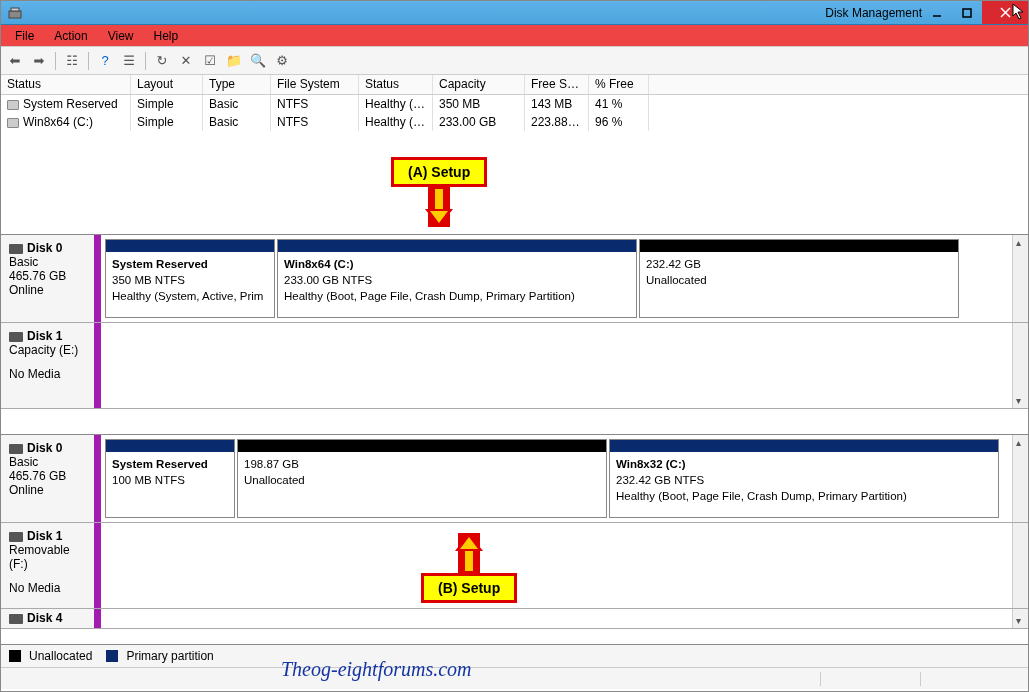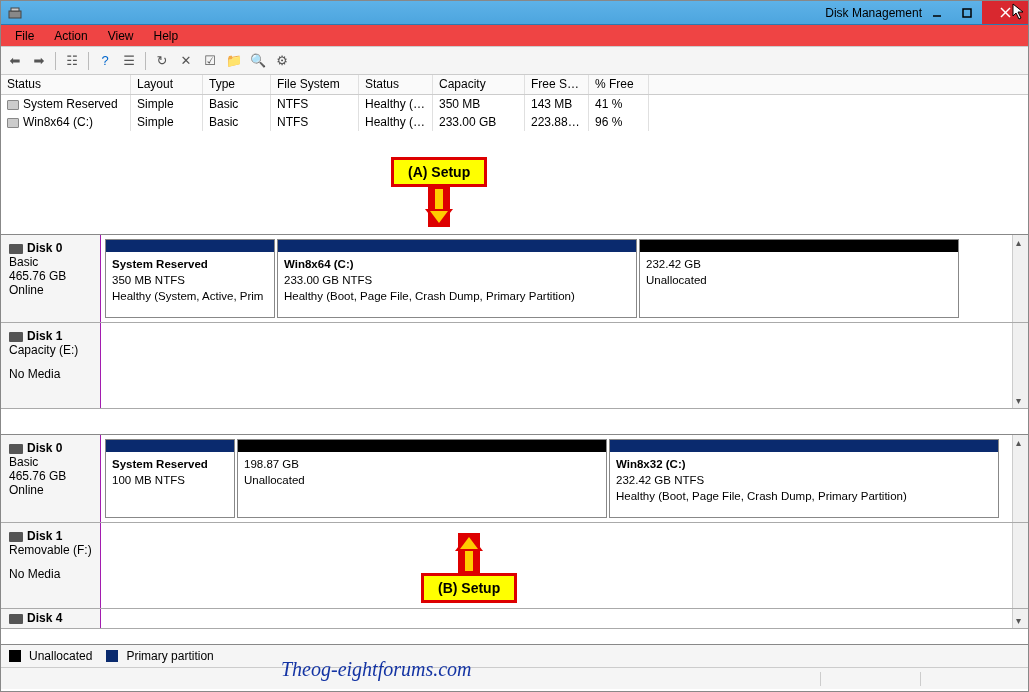--- a/index.html
+++ b/index.html
@@ -18,21 +18,21 @@
 .toolbar .sep { width: 1px; height: 18px; background: #bbb; margin: 0 2px; }
 .volume-table { border-bottom: 1px solid #888; height: 160px; overflow: hidden; position: relative; }
 .vt-header { display: flex; background: #fafafa; border-bottom: 1px solid #ccc; height: 20px; }
 .vt-header .col, .vt-row .col { padding: 2px 6px; border-right: 1px solid #e0e0e0; overflow: hidden; white-space: nowrap; text-overflow: ellipsis; }
 .vt-row { display: flex; height: 18px; align-items: center; }
 .vt-row .vol-icon { display:inline-block; width:12px;height:10px;background:#ccc;border:1px solid #888;border-radius:1px;margin-right:4px;vertical-align:middle;}
 .col.c0{width:130px}.col.c1{width:72px}.col.c2{width:68px}.col.c3{width:88px}.col.c4{width:74px}.col.c5{width:92px}.col.c6{width:64px}.col.c7{width:60px}
 .disk-area { overflow-y: auto; height: 410px; border-bottom:1px solid #888;}
 .disk-row { display: flex; border-bottom: 1px solid #aaa; min-height: 88px; background:#fff;}
 .disk-row.nomedia{min-height:86px;}
-.disk-label { width: 100px; padding: 6px 8px; border-right: 1px solid #a21caf; background:#f5f5f5;}
+.disk-label { width: 100px; padding: 6px 8px; border-right: 7px solid #a21caf; background:#f5f5f5;}
 .disk-label .disk-icon{display:inline-block;width:14px;height:10px;background:#555;border-radius:1px;margin-right:4px;vertical-align:middle;}
 .disk-label .dname { font-weight: bold; }
 .disk-parts { flex: 1; display: flex; padding: 4px; gap: 0; position:relative;}
 .partition { border: 1px solid #888; margin-right: 2px; display:flex;flex-direction:column;}
 .partition .hdr { height: 12px; }
 .partition .hdr.primary { background: #0a2a6e; }
 .partition .hdr.unalloc { background: #000; }
 .partition .body { padding: 4px 6px; font-size: 11.5px; line-height: 1.4; flex:1;}
 .partition .body .pname { font-weight: bold; }
 .scrollind { width:16px; background:#f0f0f0; border-left:1px solid #ccc; position:relative;}

